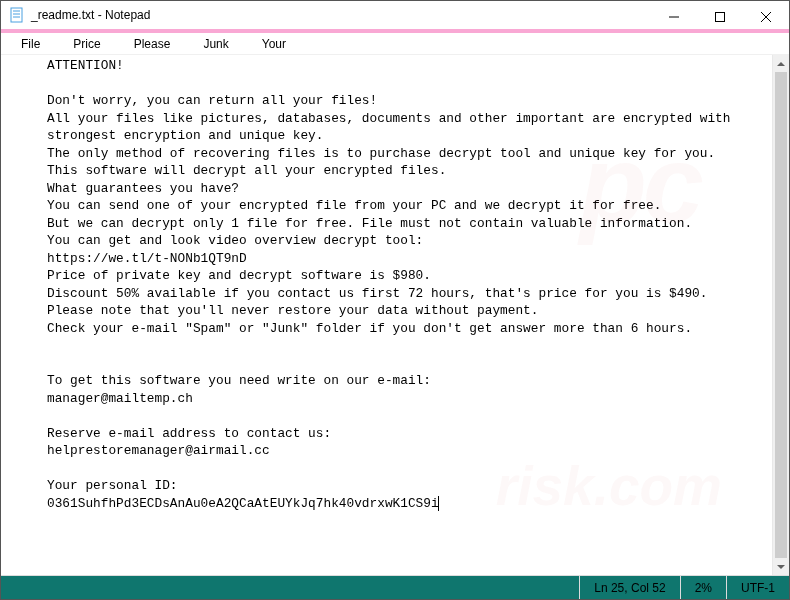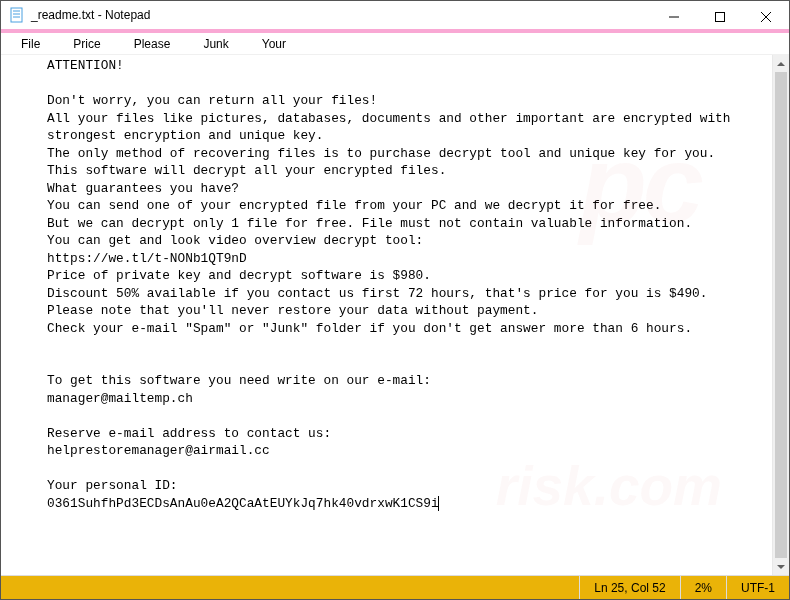--- a/index.html
+++ b/index.html
@@ -117,21 +117,21 @@
 .scroll-thumb {
   position: absolute;
   top: 0;
   left: 2px;
   right: 2px;
   height: 100%;
   background: #cdcdcd;
 }
 .statusbar {
   height: 24px;
-  background: #eab308;
+  background: #0f766e;
   border-top: 1px solid #dcdcdc;
   display: flex;
   align-items: center;
   font-size: 12px;
   color: #000;
 }
 .status-spacer { flex: 1; }
 .status-cell {
   padding: 0 14px;
   border-left: 1px solid #dcdcdc;

